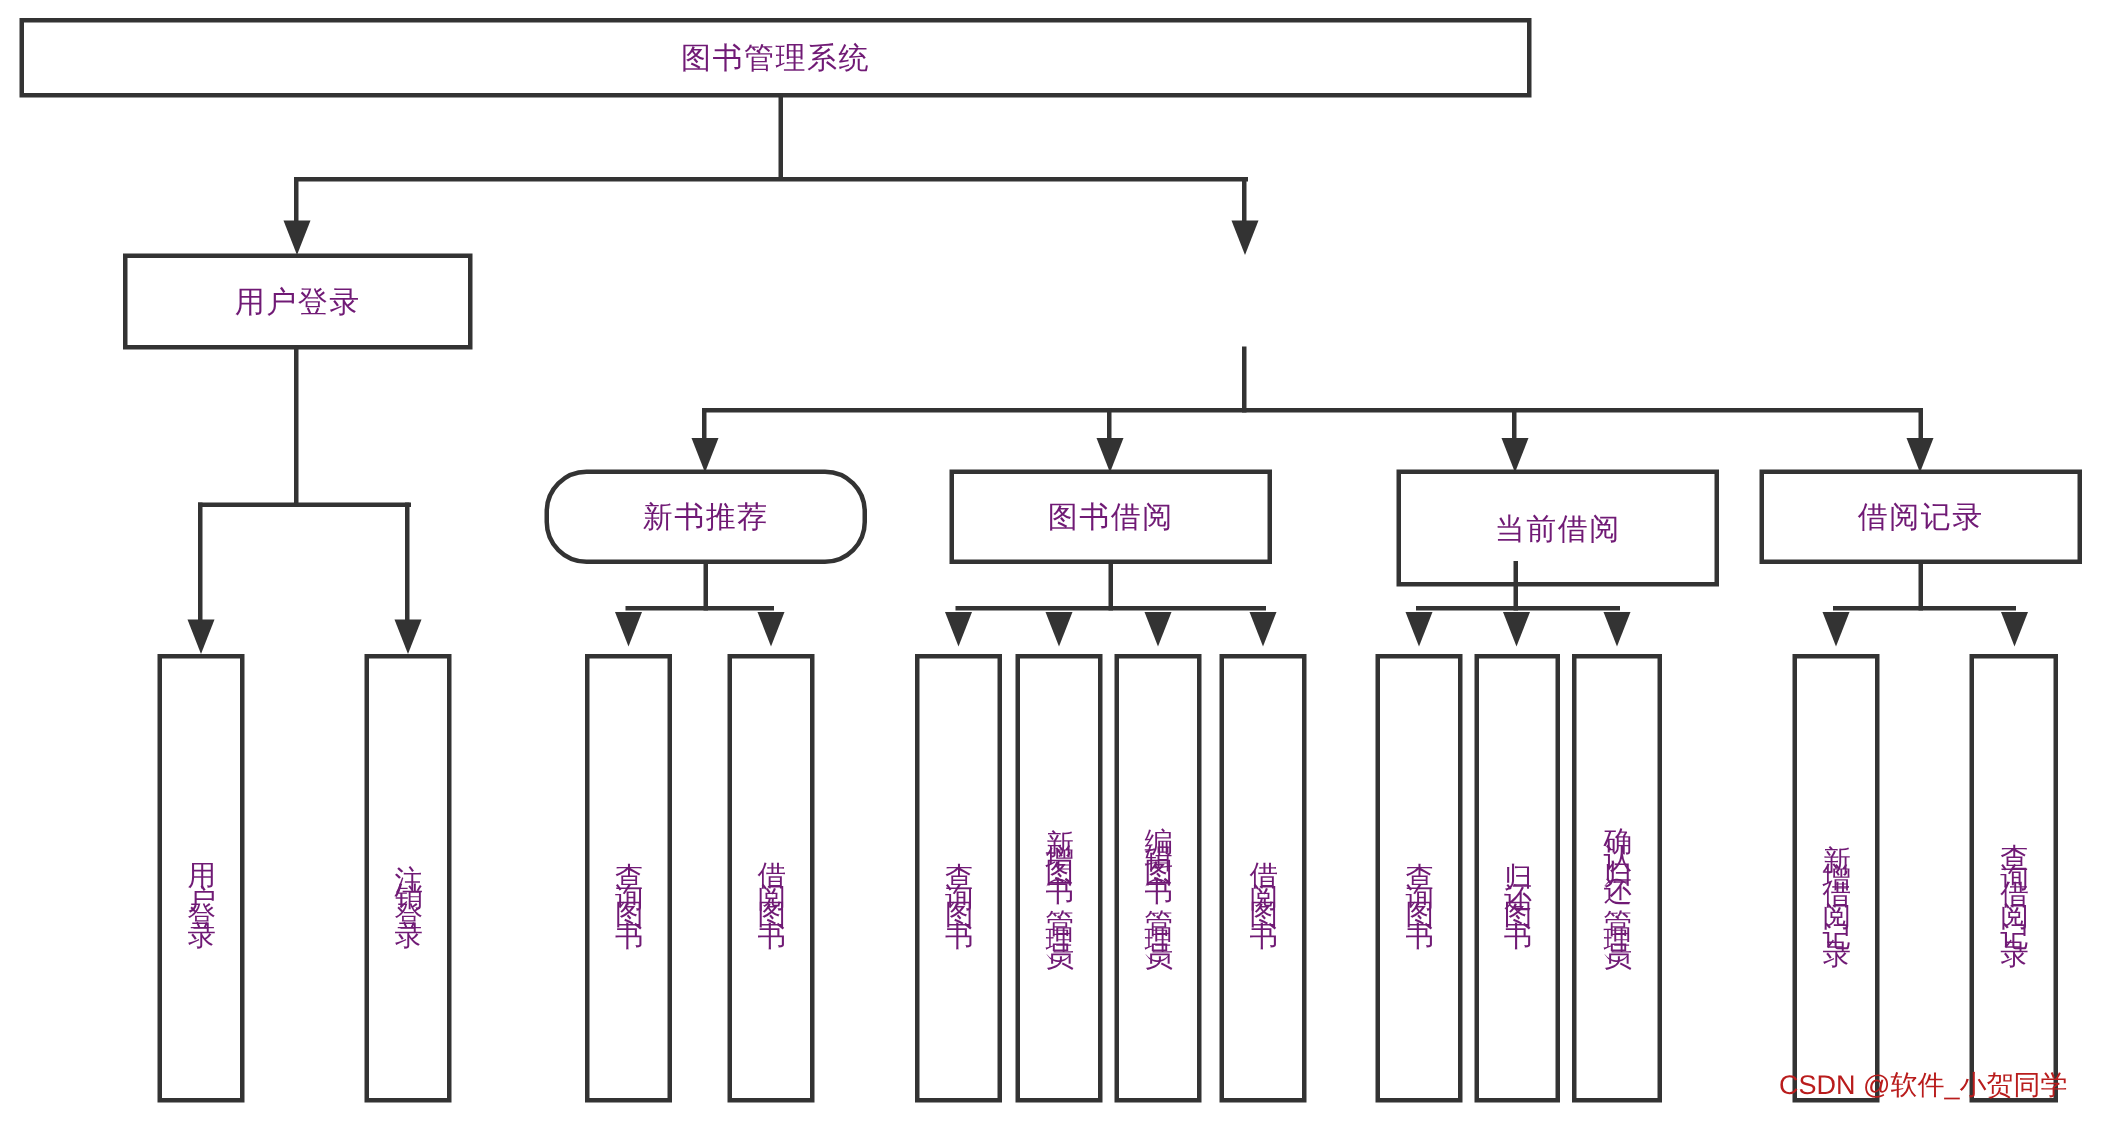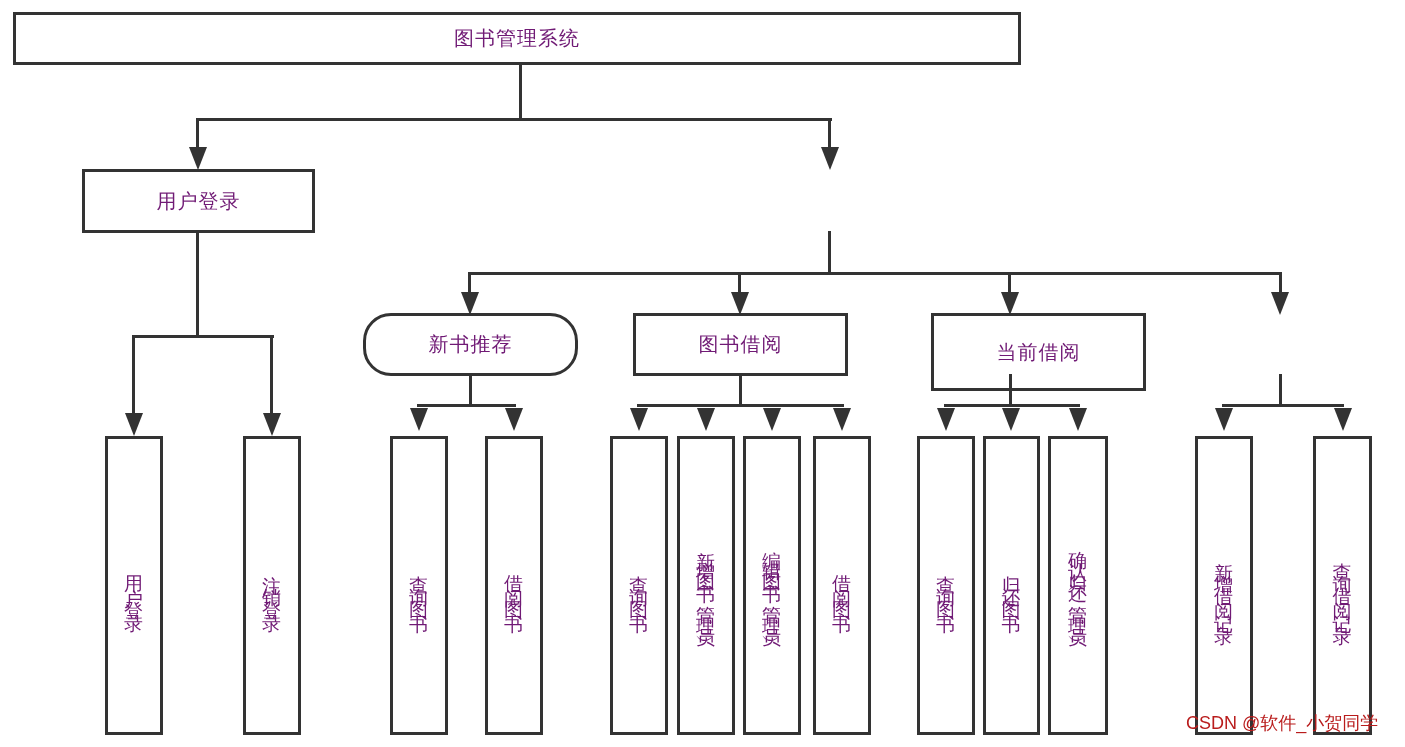--- a/index.html
+++ b/index.html
@@ -68,20 +68,23 @@
   </div>
 
   <div class="box" style="left:363px;top:313px;width:215px;height:63px;border-radius:28px;">
     <span class="hlabel">新书推荐</span>
   </div>
   <div class="box" style="left:633px;top:313px;width:215px;height:63px;justify-content:center;">
     <span class="hlabel">图书借阅</span>
   </div>
   <div class="box" style="left:903px;top:313px;width:215px;height:78px;margin-left:28px;">
     <span class="hlabel">当前借阅</span>
+  </div>
+  <div class="box" style="left:1173px;top:313px;width:215px;height:63px;">
+    <span class="hlabel">借阅记录</span>
   </div>
 
   <div class="box" style="left:105px;top:436px;width:58px;height:299px;">
     <span class="vlabel">用户登录</span>
   </div>
   <div class="box" style="left:243px;top:436px;width:58px;height:299px;">
     <span class="vlabel">注销登录</span>
   </div>
 
   <div class="box" style="left:390px;top:436px;width:58px;height:299px;">

